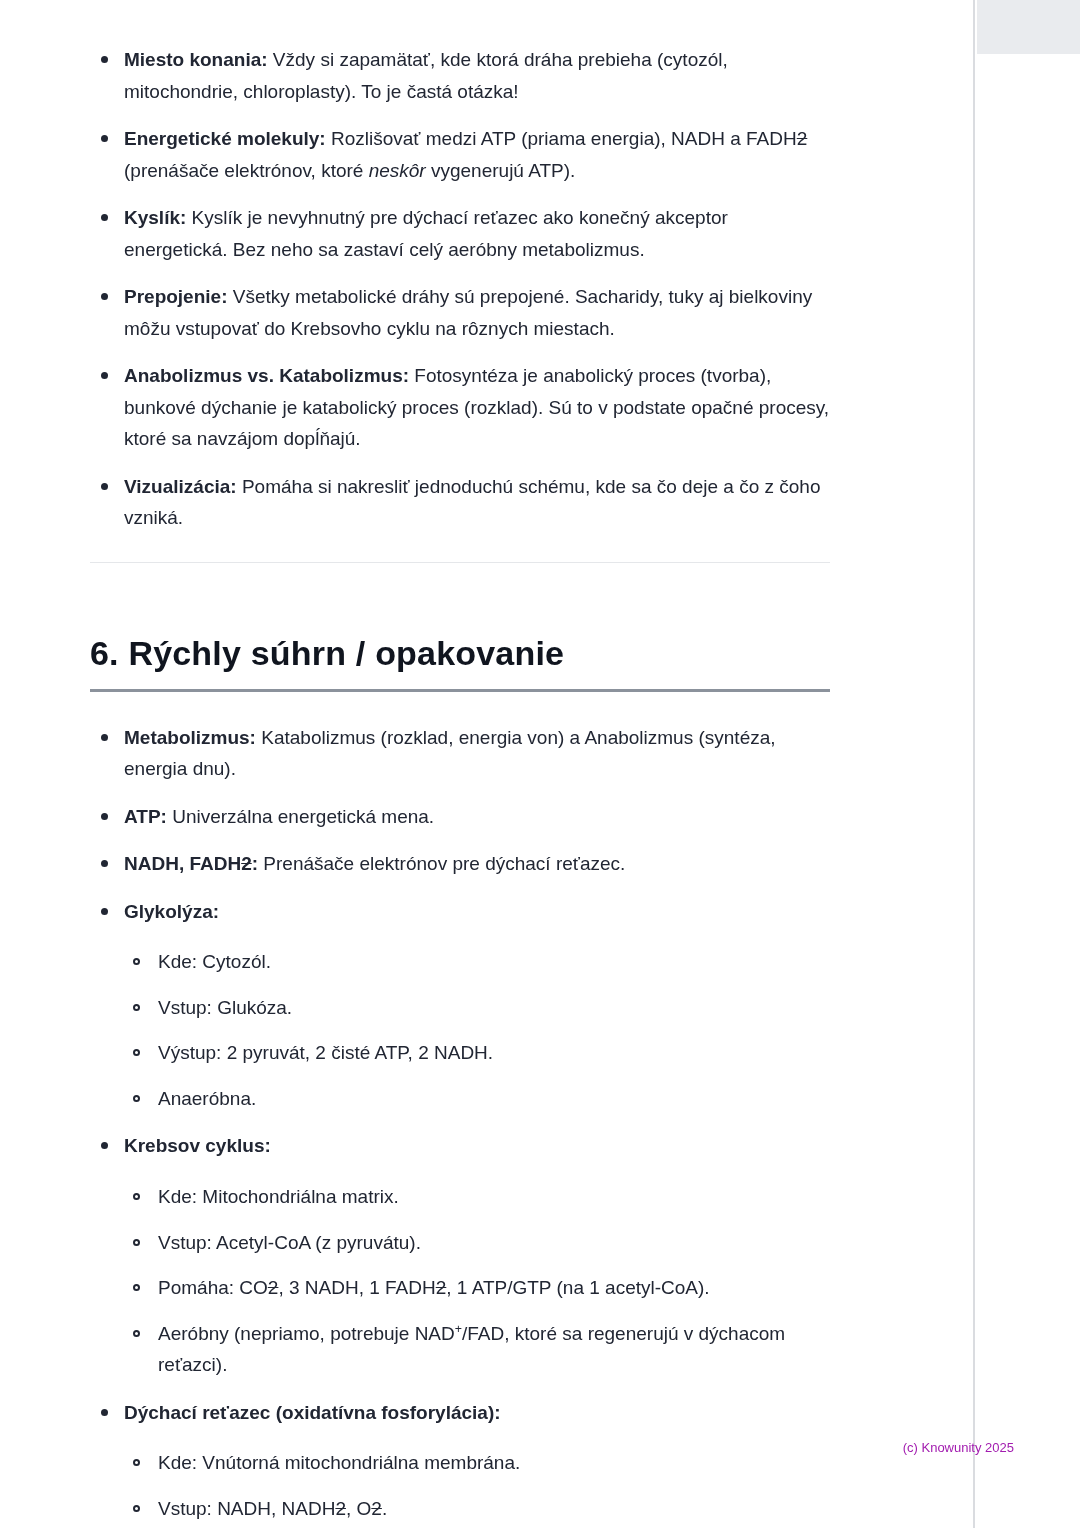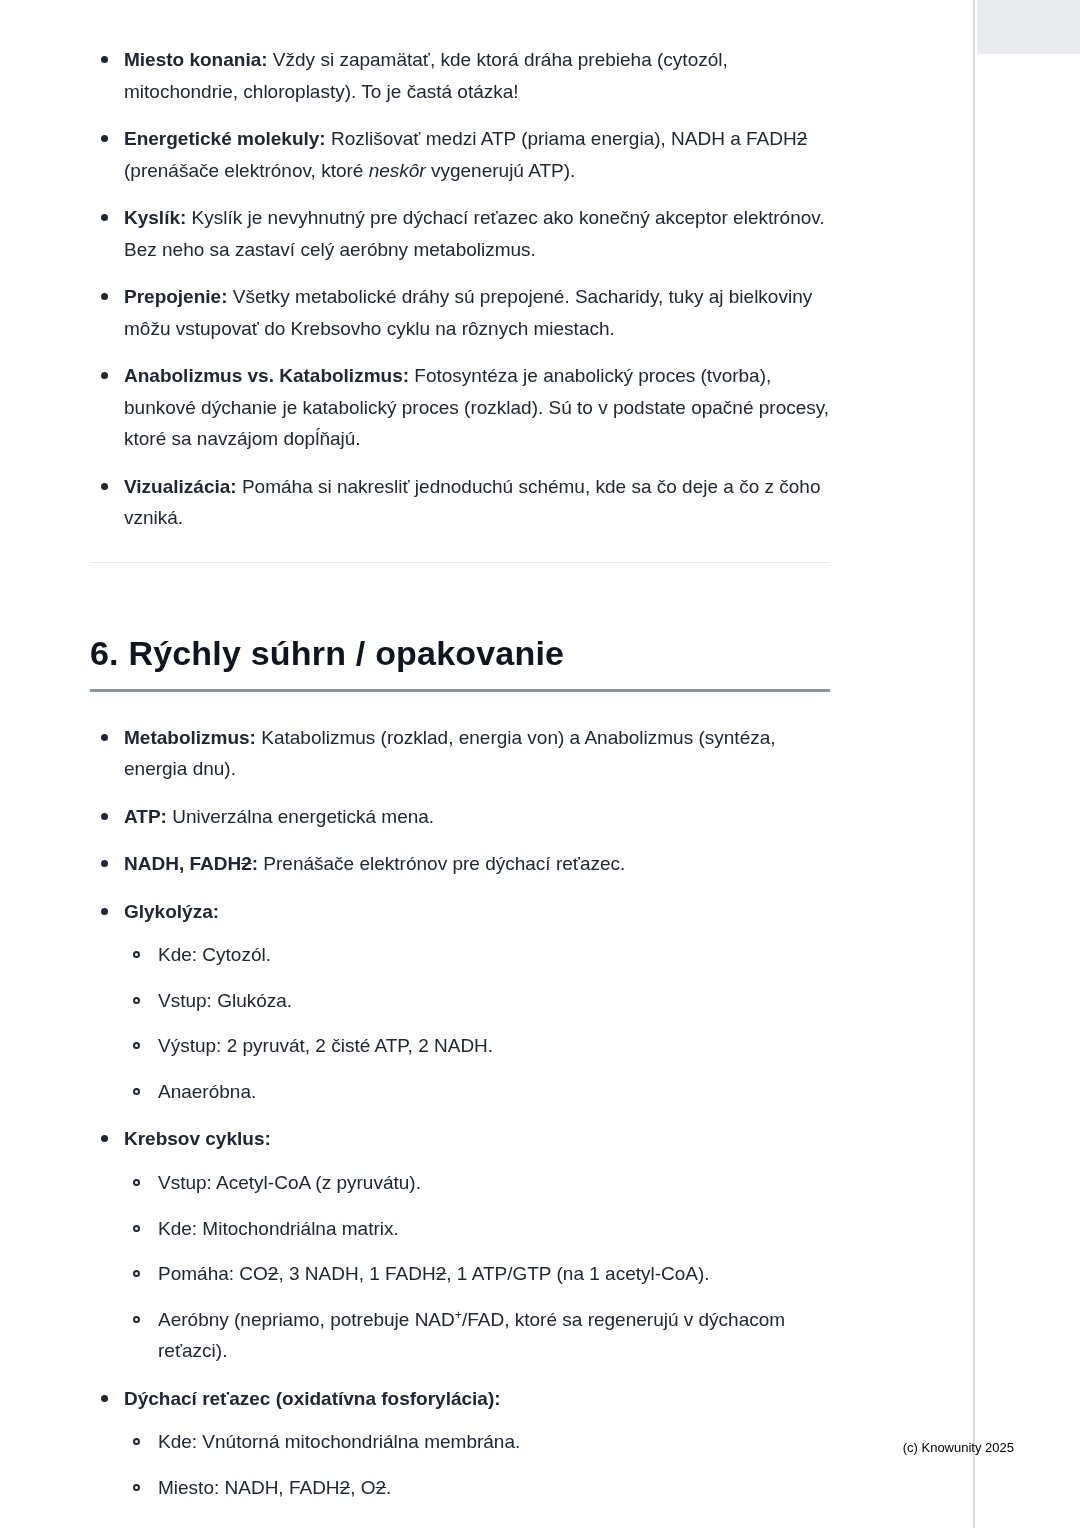--- a/index.html
+++ b/index.html
@@ -17,21 +17,21 @@
   .content {
     position: absolute;
     left: 90px; top: 44px;
     width: 740px;
     color: #212633;
     font-size: 19px;
     line-height: 1.66;
   }
   ul.l1, ul.l2 { list-style: none; }
   ul.l1 > li { position: relative; padding-left: 34px; margin-bottom: 16px; }
-  ul.l2 { margin-top: 12px; }
+  ul.l2 { margin-top: 19px; }
   ul.l2 > li { position: relative; padding-left: 34px; margin-bottom: 14px; }
   .marker {
     position: absolute;
     left: 11px; top: 12px;
     width: 7px; height: 7px;
     border-radius: 50%;
   }
   .m1 { background: #212633; }
   .m2 { left: 9px; width: 7px; height: 7px; background: transparent; border: 2px solid #212633; }
   .b { font-weight: 700; }
@@ -65,58 +65,58 @@
   .scroll-block {
     position: absolute;
     left: 977px; top: 0;
     width: 103px; height: 54px;
     background: #e9ebee;
   }
   .watermark {
     position: absolute;
     top: 1440px; right: 66px;
     font-size: 13px;
-    color: #000000;
+    color: #a21caf;
     white-space: nowrap;
   }
 </style>
 </head>
 <body>
 
 <div class="page">
   <div class="content">
       <ul class="l1">
         <li><span class="marker m1"></span><span class="b">Miesto konania:</span><span> Vždy si zapamätať, kde ktorá dráha prebieha (cytozól, mitochondrie, chloroplasty). To je častá otázka!</span></li>
         <li><span class="marker m1"></span><span class="b">Energetické molekuly:</span><span> Rozlišovať medzi ATP (priama energia), NADH a FADH</span><span class="strike">2</span><span> (prenášače elektrónov, ktoré </span><span class="i">neskôr</span><span> vygenerujú ATP).</span></li>
-        <li><span class="marker m1"></span><span class="b">Kyslík:</span><span> Kyslík je nevyhnutný pre dýchací reťazec ako konečný akceptor elektrónov. Bez neho sa zastaví celý aeróbny metabolizmus.</span></li>
+        <li><span class="marker m1"></span><span class="b">Kyslík:</span><span> Kyslík je nevyhnutný pre dýchací reťazec ako konečný akceptor energetická. Bez neho sa zastaví celý aeróbny metabolizmus.</span></li>
         <li><span class="marker m1"></span><span class="b">Prepojenie:</span><span> Všetky metabolické dráhy sú prepojené. Sacharidy, tuky aj bielkoviny môžu vstupovať do Krebsovho cyklu na rôznych miestach.</span></li>
         <li><span class="marker m1"></span><span class="b">Anabolizmus vs. Katabolizmus:</span><span> Fotosyntéza je anabolický proces (tvorba), bunkové dýchanie je katabolický proces (rozklad). Sú to v podstate opačné procesy, ktoré sa navzájom dopĺňajú.</span></li>
         <li><span class="marker m1"></span><span class="b">Vizualizácia:</span><span> Pomáha si nakresliť jednoduchú schému, kde sa čo deje a čo z čoho vzniká.</span></li>
       </ul>
       <div class="divider"></div>
       <h2 class="heading">6. Rýchly súhrn / opakovanie</h2>
       <div class="heading-rule"></div>
       <ul class="l1">
         <li><span class="marker m1"></span><span class="b">Metabolizmus:</span><span> Katabolizmus (rozklad, energia von) a Anabolizmus (syntéza, energia dnu).</span></li>
         <li><span class="marker m1"></span><span class="b">ATP:</span><span> Univerzálna energetická mena.</span></li>
         <li><span class="marker m1"></span><span class="b">NADH, FADH</span><span class="b strike">2</span><span class="b">:</span><span> Prenášače elektrónov pre dýchací reťazec.</span></li>
         <li><span class="marker m1"></span><span class="b">Glykolýza:</span><ul class="l2">
             <li><span class="marker m2"></span><span>Kde: Cytozól.</span></li>
             <li><span class="marker m2"></span><span>Vstup: Glukóza.</span></li>
             <li><span class="marker m2"></span><span>Výstup: 2 pyruvát, 2 čisté ATP, 2 NADH.</span></li>
             <li><span class="marker m2"></span><span>Anaeróbna.</span></li>
           </ul></li>
         <li><span class="marker m1"></span><span class="b">Krebsov cyklus:</span><ul class="l2">
+            <li><span class="marker m2"></span><span>Kde: Mitochondriálna matrix.</span></li>
             <li><span class="marker m2"></span><span>Vstup: Acetyl-CoA (z pyruvátu).</span></li>
-            <li><span class="marker m2"></span><span>Kde: Mitochondriálna matrix.</span></li>
             <li><span class="marker m2"></span><span>Pomáha: CO</span><span class="strike">2</span><span>, 3 NADH, 1 FADH</span><span class="strike">2</span><span>, 1 ATP/GTP (na 1 acetyl-CoA).</span></li>
             <li><span class="marker m2"></span><span>Aeróbny (nepriamo, potrebuje NAD</span><span class="sup">+</span><span>/FAD, ktoré sa regenerujú v dýchacom reťazci).</span></li>
           </ul></li>
         <li><span class="marker m1"></span><span class="b">Dýchací reťazec (oxidatívna fosforylácia):</span><ul class="l2">
             <li><span class="marker m2"></span><span>Kde: Vnútorná mitochondriálna membrána.</span></li>
-            <li><span class="marker m2"></span><span>Miesto: NADH, FADH</span><span class="strike">2</span><span>, O</span><span class="strike">2</span><span>.</span></li>
+            <li><span class="marker m2"></span><span>Vstup: NADH, NADH</span><span class="strike">2</span><span>, O</span><span class="strike">2</span><span>.</span></li>
           </ul></li>
       </ul>
     </div>
   <div class="page-edge"></div>
   <div class="scroll-block"></div>
   <div class="watermark">(c) Knowunity 2025</div>
 </div>
 
 </body></html>

